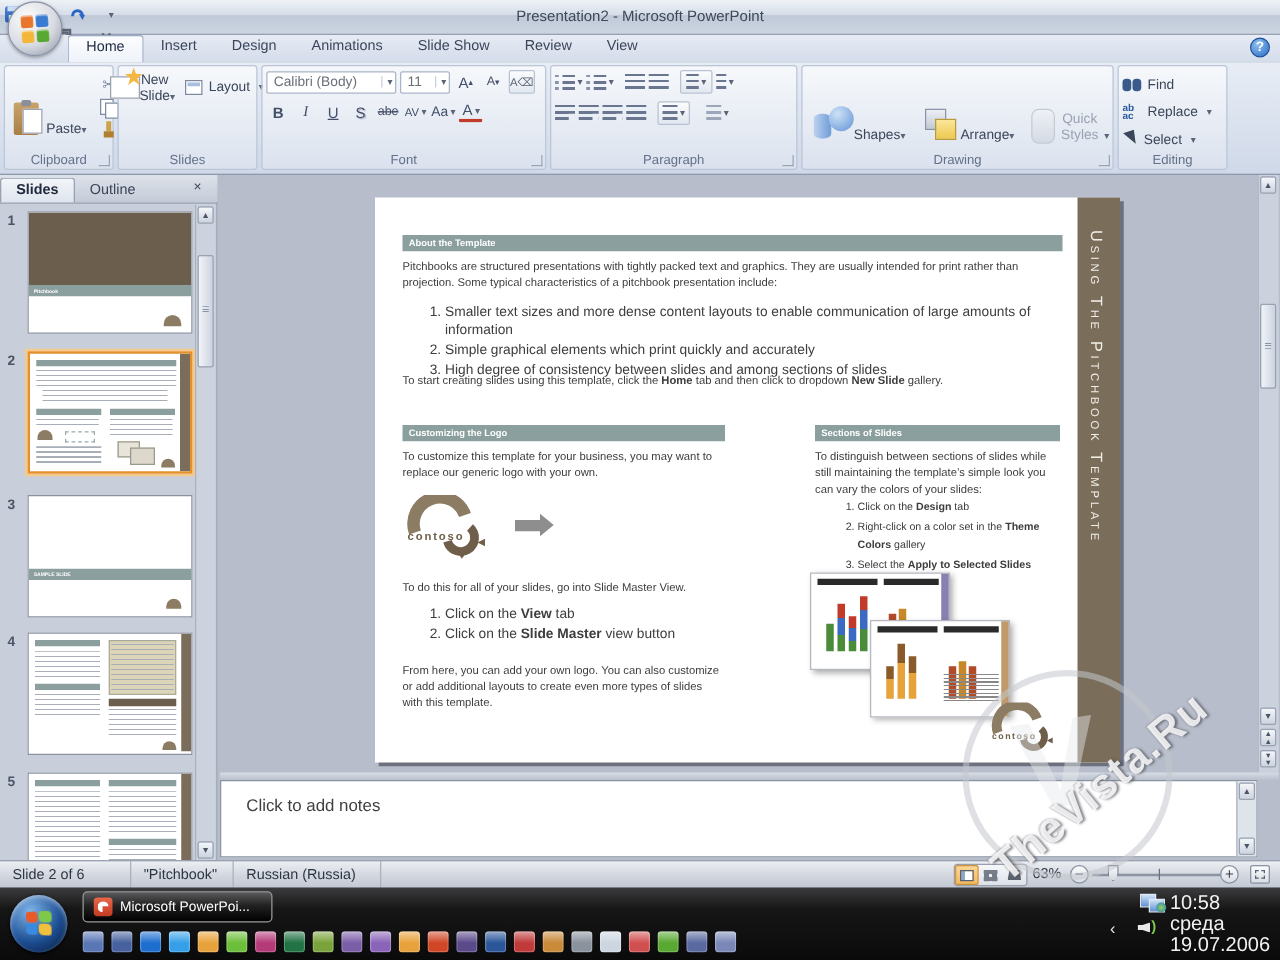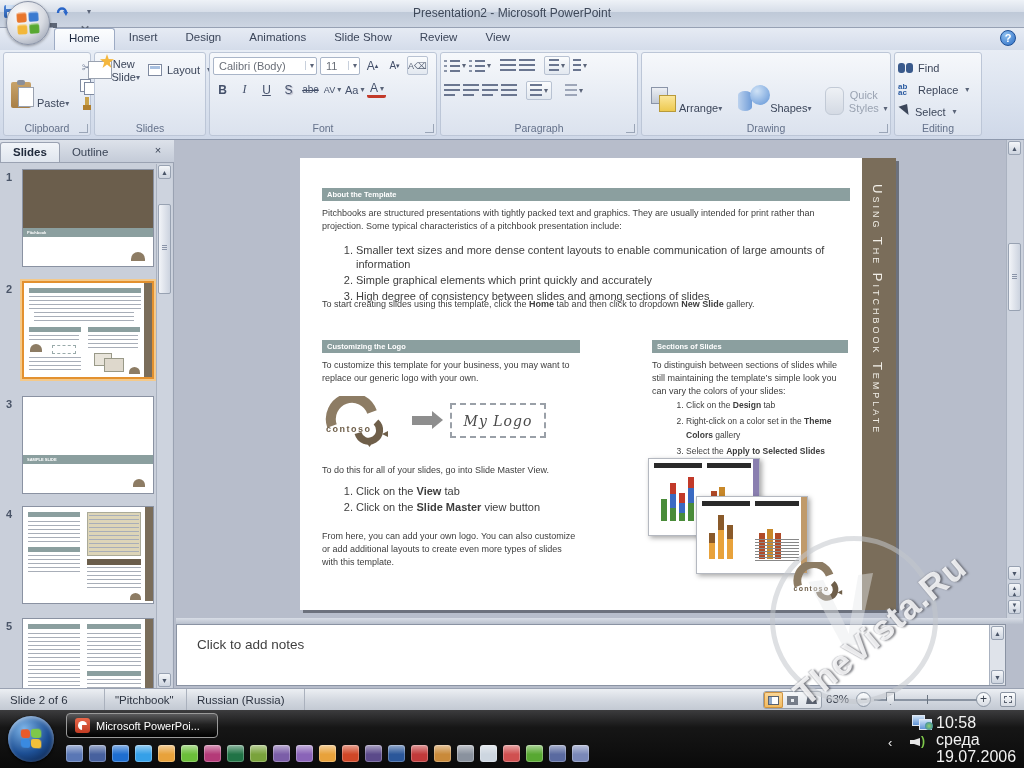--- a/index.html
+++ b/index.html
@@ -388,29 +388,29 @@
             <span class="pp-ic li-lines" style="width:12px;opacity:.6"></span>
           </span>
       </div>
       <div class="glabel">Paragraph</div>
       <span class="launcher"></span>
     </div>
 
     <div class="rgroup" style="width:250px">
       <div style="display:flex; gap:6px;">
         <div class="bigbtn dd">
-          <span class="arr-ic"></span>
-          <span>Arrange</span>
-        </div>
-        <div class="bigbtn dd">
           <span class="shapes-ic">
               <span class="cyl"></span>
               <span class="bal"></span>
             </span>
           <span>Shapes</span>
+        </div>
+        <div class="bigbtn dd">
+          <span class="arr-ic"></span>
+          <span>Arrange</span>
         </div>
         <div class="bigbtn dd gray">
           <span class="qs-ic"></span>
           <span>Quick Styles</span>
         </div>
         <div style="display:flex; flex-direction:column; gap:2px; padding-top:3px;">
           <span class="drow ddi">
               <span class="fill-ic"></span>
               <span>Shape Body</span>
             </span>
@@ -542,21 +542,20 @@
       <div class="stext" style="left:22px;top:201px;width:252px">To customize this template for your business, you may want to replace our generic logo with your own.</div>
 
       <svg class="ab" style="left:24px;top:238px" width="74" height="52" viewBox="0 0 74 52">
         <path d="M8 30 A21 21 0 0 1 48 16" stroke="#8d7c64" stroke-width="10" fill="none"></path>
         <path d="M52 26 A11 11 0 1 1 34 37" stroke="#6f5f4a" stroke-width="7" fill="none"></path>
         <text x="2" y="36" font-size="9" font-weight="bold" fill="#6f5f4a" letter-spacing="1.5" font-family="Liberation Sans, sans-serif">contoso</text>
         <path d="M58 38 l6 -3 v6 z" fill="#6f5f4a"></path>
         <path d="M42 46 h7 l-3.5 5 z" fill="#6f5f4a"></path>
       </svg>
       <span class="garrow" style="left:112px;top:258px"></span>
-      <div class="dashbox" style="left:150px;top:245px;width:96px;height:35px">My Logo</div>
 
       <div class="stext" style="left:22px;top:306px;width:256px">To do this for all of your slides, go into Slide Master View.</div>
       <ol class="slist" style="left:40px;top:326px;width:230px">
         <li><span>Click on the </span><b>View</b><span> tab</span></li>
         <li><span>Click on the </span><b>Slide Master</b><span> view button</span></li>
       </ol>
       <div class="stext" style="left:22px;top:372px;width:256px">From here, you can add your own logo. You can also customize or add additional layouts to create even more types of slides with this template.</div>
 
       <div class="hbar" style="left:352px;top:182px;width:196px">Sections of Slides</div>
       <div class="stext" style="left:352px;top:201px;width:198px">To distinguish between sections of slides while still maintaining the template’s simple look you can vary the colors of your slides:</div>

